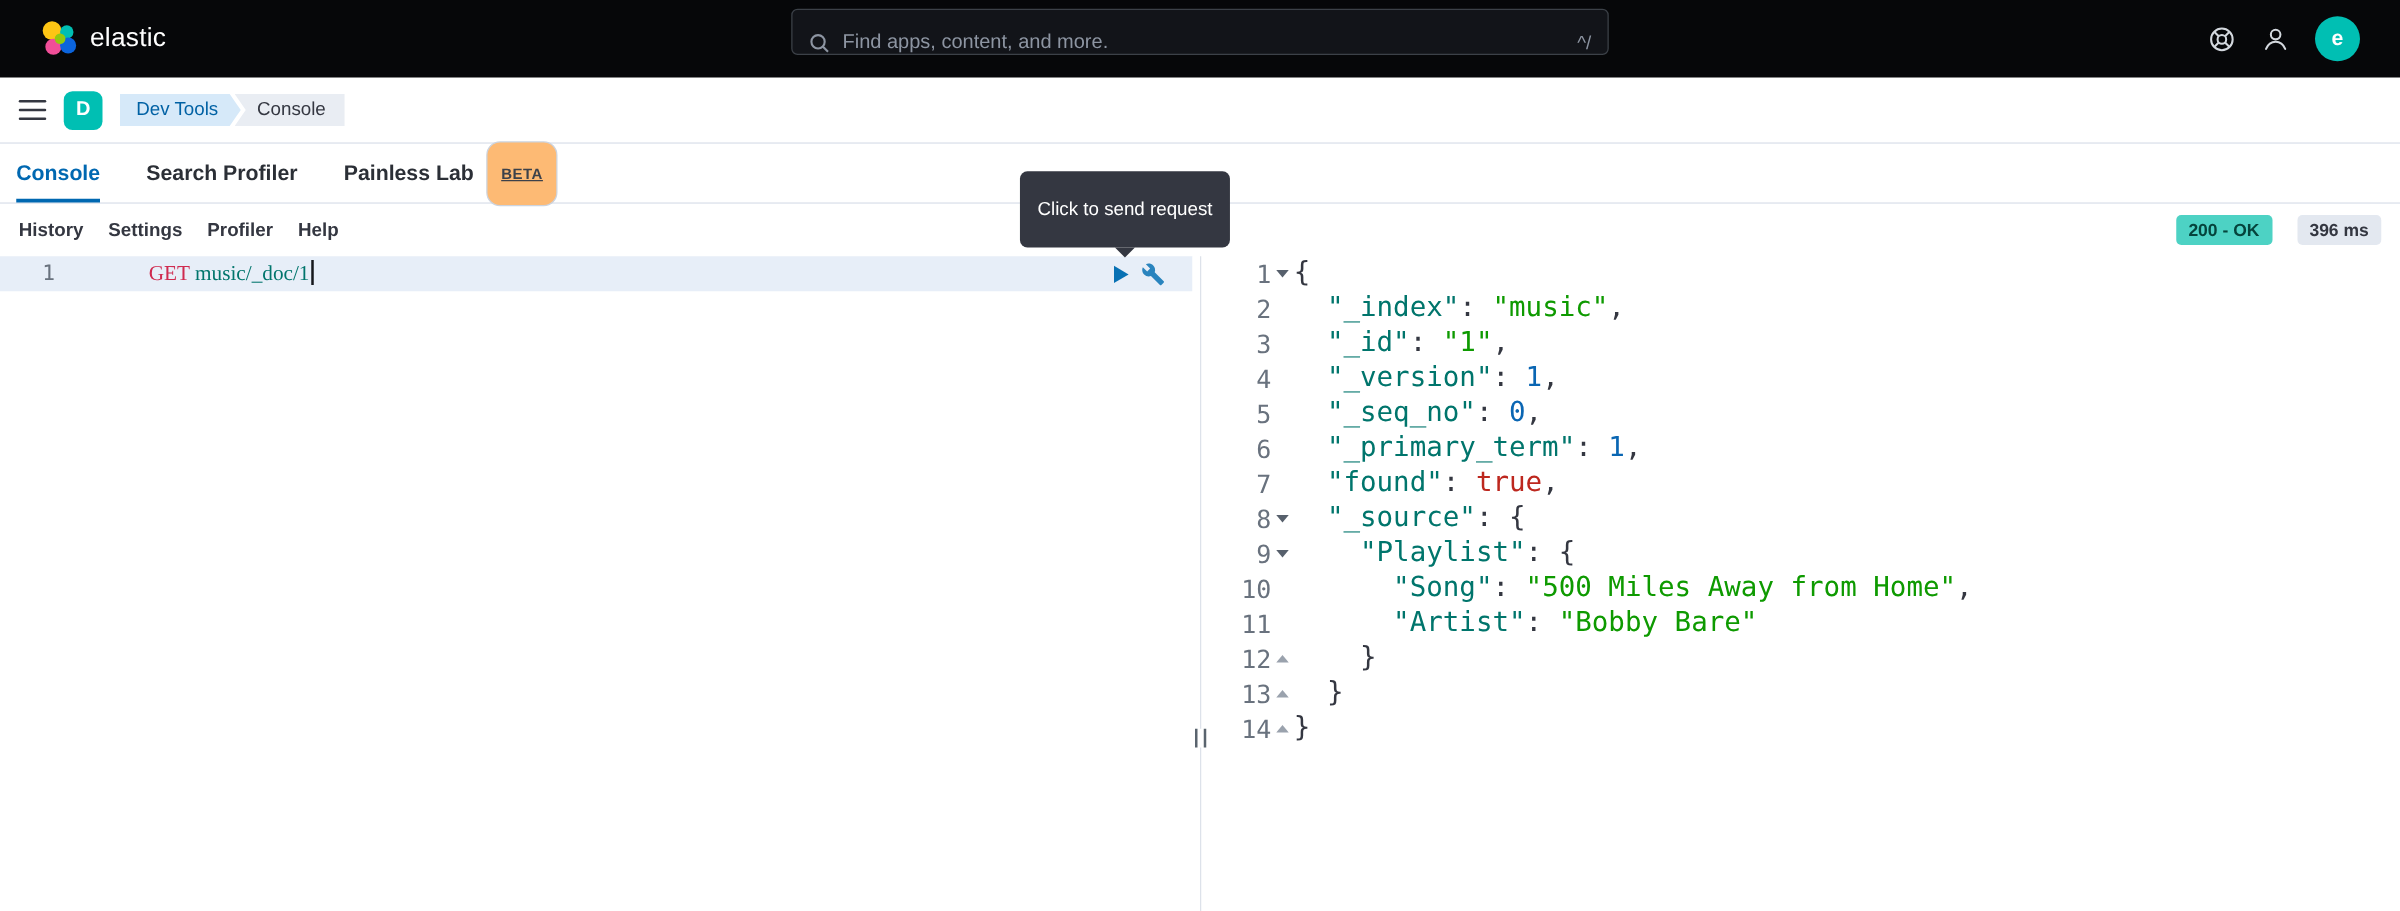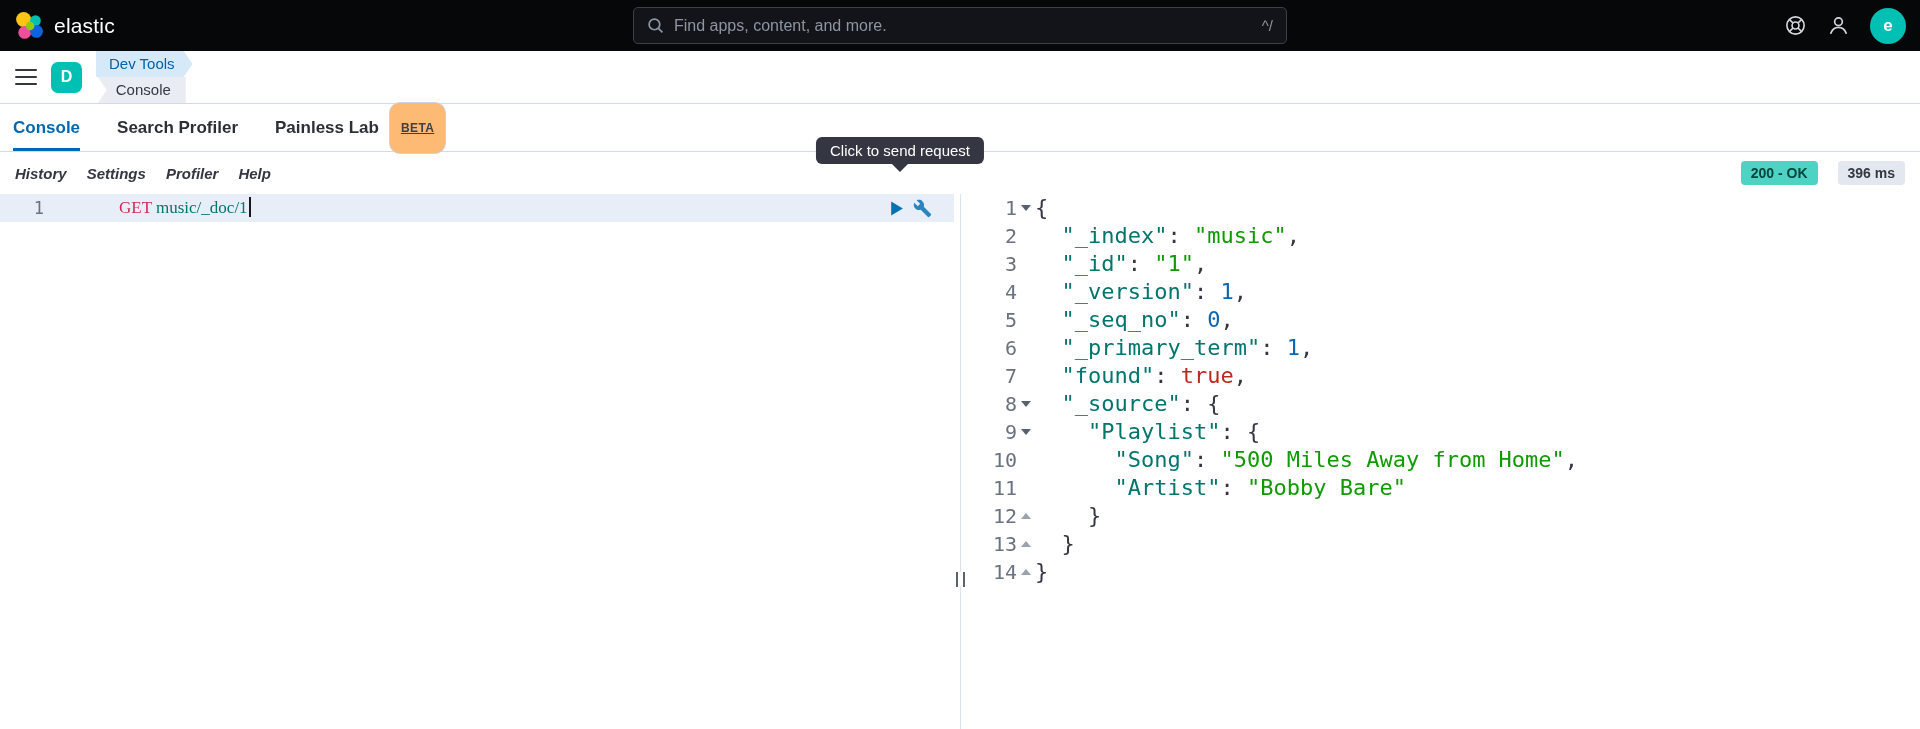--- a/index.html
+++ b/index.html
@@ -1,54 +1,54 @@
 <!DOCTYPE html>
 <html><head>
 <meta charset="utf-8">
 <style>
   * { margin:0; padding:0; box-sizing:border-box; }
   html,body { width:1920px; height:729px; background:#fff; font-family:"Liberation Sans", sans-serif; overflow:hidden; }
   .page { position:relative; width:1920px; height:729px; background:#fff; }
 
   
-  .top-bar { position:relative; height:51px; background:#060709; display:flex; align-items:center; padding:0 14px; }
+  .top-bar { position:relative; height:62px; background:#060709; display:flex; align-items:center; padding:0 32px; }
   .brand { display:flex; align-items:center; gap:10px; }
   .brand-text { color:#fff; font-size:21px; font-weight:500; letter-spacing:.2px; }
   .search-box { position:absolute; left:50%; top:7px; transform:translateX(-50%); width:654px; height:37px;
-    background:#121419; border:1px solid #3c4148; border-radius:5px; display:flex; align-items:center; padding:0 13px; gap:10px; }
+    background:#121419; border:1px solid #3c4148; border-radius:5px; display:flex; align-items:flex-end; padding:0 13px; gap:10px; }
   .search-box input { flex:1; background:transparent; border:none; outline:none; color:#d6dae0; font-size:16px; font-family:"Liberation Sans", sans-serif; }
   .search-box input::placeholder { color:#8d95a2; }
   .shortcut { color:#8d95a2; font-size:15px; }
   .header-right { margin-left:auto; display:flex; align-items:center; gap:20px; }
   .avatar { width:36px; height:36px; border-radius:50%; background:#00bfb3; display:flex; align-items:center; justify-content:center; }
   .avatar span { color:#fff; font-size:17px; font-weight:700; }
 
   
   .nav-bar { height:53px; background:#fff; border-bottom:1px solid #d3dae6; display:flex; align-items:center; padding:0 15px; gap:14px; }
   .menu-btn { width:22px; height:16px; display:flex; flex-direction:column; justify-content:space-between; cursor:pointer; }
   .menu-btn i { display:block; height:2px; background:#343741; border-radius:1px; }
   .space-avatar { width:31px; height:31px; border-radius:7px; background:#00bfb3; display:flex; align-items:center; justify-content:center; }
   .space-avatar span { color:#fff; font-size:16px; font-weight:700; }
-  .breadcrumbs { display:flex; align-items:center;flex-direction:column; }
+  .breadcrumbs { display:flex; align-items:center; }
   .crumb { height:26px; line-height:26px; font-size:15px; display:inline-block; }
   .crumb-link { background:#d6e9f9; color:#0061a4; font-weight:500; padding:0 18px 0 13px;
     clip-path:polygon(0 0, calc(100% - 9px) 0, 100% 50%, calc(100% - 9px) 100%, 0 100%); }
   .crumb-current { background:#e9edf3; color:#343741; padding:0 15px 0 18px; margin-left:-5px;
     clip-path:polygon(0 0, 100% 0, 100% 100%, 0 100%, 9px 50%); }
 
   
   .tab-bar { height:48px; background:#fff; border-bottom:1px solid #d3dae6; display:flex; align-items:stretch; padding-left:13px; gap:37px; }
   .tab { display:flex; align-items:center; font-size:17px; font-weight:700; color:#2b2f36; cursor:pointer; }
   .tab.active { color:#0068b1; box-shadow:inset 0 -3px 0 #0068b1; }
   .beta-badge { margin-left:10px; border:1px solid #ccd3de; background:#fdba74; color:#3c414a;
     border-radius:11px; padding:18px 11px; font-size:12px; font-weight:700; letter-spacing:.4px;text-decoration:underline; }
 
   
   .console-toolbar { height:42px; display:flex; align-items:center; justify-content:space-between; padding:0 15px; background:#fff; }
-  .toolbar-links { display:flex; gap:20px;font-style:italic; }
+  .toolbar-links { display:flex; gap:20px; }
   .tlink { font-size:15px; font-weight:600; color:#343741; cursor:pointer; }
   .toolbar-right { display:flex; gap:20px; }
   .badge { height:24px; line-height:24px; border-radius:4px; padding:0 10px; font-size:14px; font-weight:600; }
   .badge-success { background:#4dd2c4; color:#05443c; }
   .badge-time { background:#e3e8f0; color:#343741; }
 
   
   .editor { position:relative; display:flex; height:535px; background:#fff; }
   .pane { background:#fff; position:relative; }
   .request-pane { width:954px; }
@@ -81,21 +81,21 @@
   .tok-bool { color:#bd271e; }
   .tok-punc, .tok-plain { color:#343741; }
 
   .text-cursor { display:inline-block; width:2px; height:20px; background:#16181c; margin-left:1px; vertical-align:-4px; }
 
   .send-btn { position:absolute; top:6px; left:888px; width:17px; height:17px; cursor:pointer; }
   .wrench-btn { position:absolute; top:5px; left:913px; width:19px; height:19px; cursor:pointer; }
 
   
   .tooltip { position:absolute; top:137px; left:900px; transform:translateX(-50%); background:#343741; color:#fff;
-    font-size:15px; padding:5px 14px; border-radius:6px; white-space:nowrap; z-index:10; }
+    font-size:15px; padding:22px 14px; border-radius:6px; white-space:nowrap; z-index:10; }
   .tooltip::after { content:""; position:absolute; top:100%; left:50%; transform:translateX(-50%);
     border:8px solid transparent; border-top-color:#343741; }
 </style>
 </head>
 <body>
 
 <div class="page">
 
   <header class="top-bar">
     <div class="brand">

